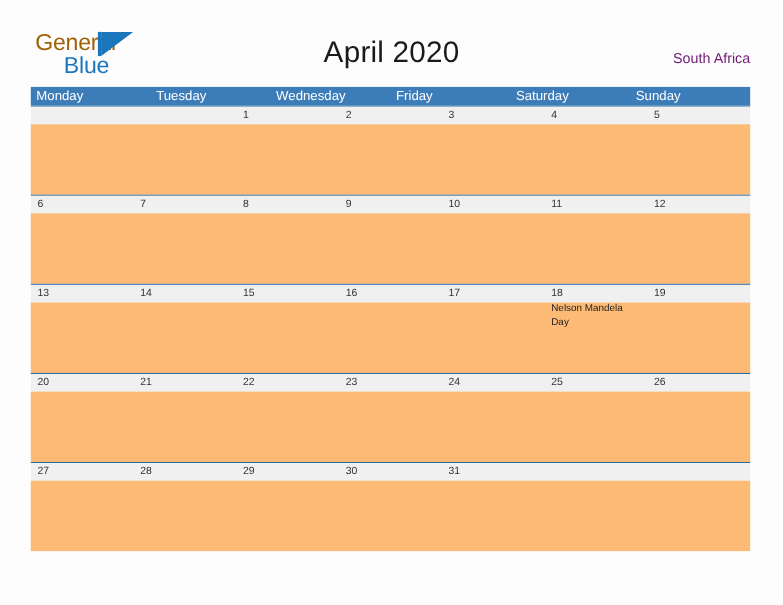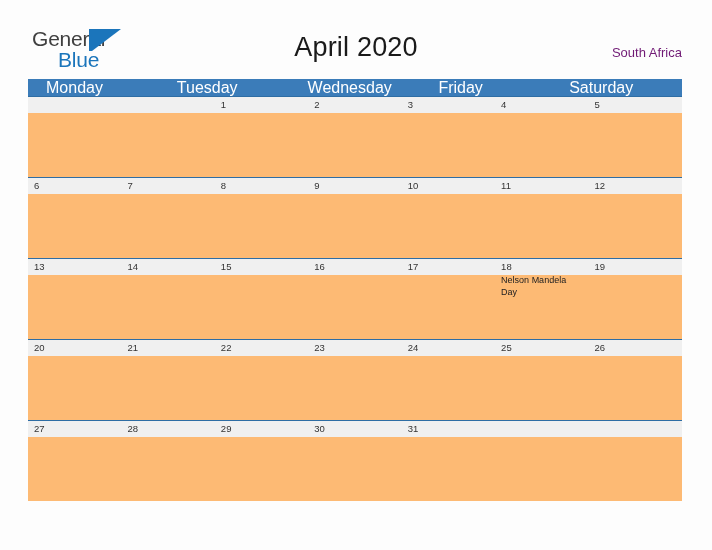--- a/index.html
+++ b/index.html
@@ -36,21 +36,21 @@
     top: 28px;
     width: 130px;
     height: 46px;
     line-height: 1;
   }
   .logo-row1 {
     position: absolute;
     left: 0;
     top: 0;
     font-size: 21px;
-    color: #404040;
+    color: #a16207;
     letter-spacing: -0.2px;
     white-space: nowrap;
   }
   .logo-mark {
     position: absolute;
     left: 57px;
     top: 1px;
     width: 32px;
     height: 22px;
   }
@@ -112,22 +112,22 @@
 
   .weekdays {
     display: flex;
     width: 100%;
     height: 17px;
     background: #3b7cb9;
   }
   .weekday {
     flex: 1 1 0;
     box-sizing: border-box;
-    padding-left: 18px;
-    font-size: 16px;
+    padding-left: 5px;
+    font-size: 12px;
     color: #ffffff;
     line-height: 17px;
     white-space: nowrap;
     overflow: hidden;
   }
 
   .week {
     width: 100%;
     border-top: 1px solid #2e6da4;
     box-sizing: border-box;
@@ -193,20 +193,21 @@
   </div>
 
   <div class="calendar">
 
     <div class="weekdays">
       <div class="weekday">Monday</div>
       <div class="weekday">Tuesday</div>
       <div class="weekday">Wednesday</div>
       <div class="weekday">Friday</div>
       <div class="weekday">Saturday</div>
+      <div class="weekday">Sunday</div>
     </div>
 
     <div class="week">
       <div class="band-row">
         <div class="band-cell">
             <span class="num"></span>
           </div>
         <div class="band-cell">
             <span class="num"></span>
           </div>

